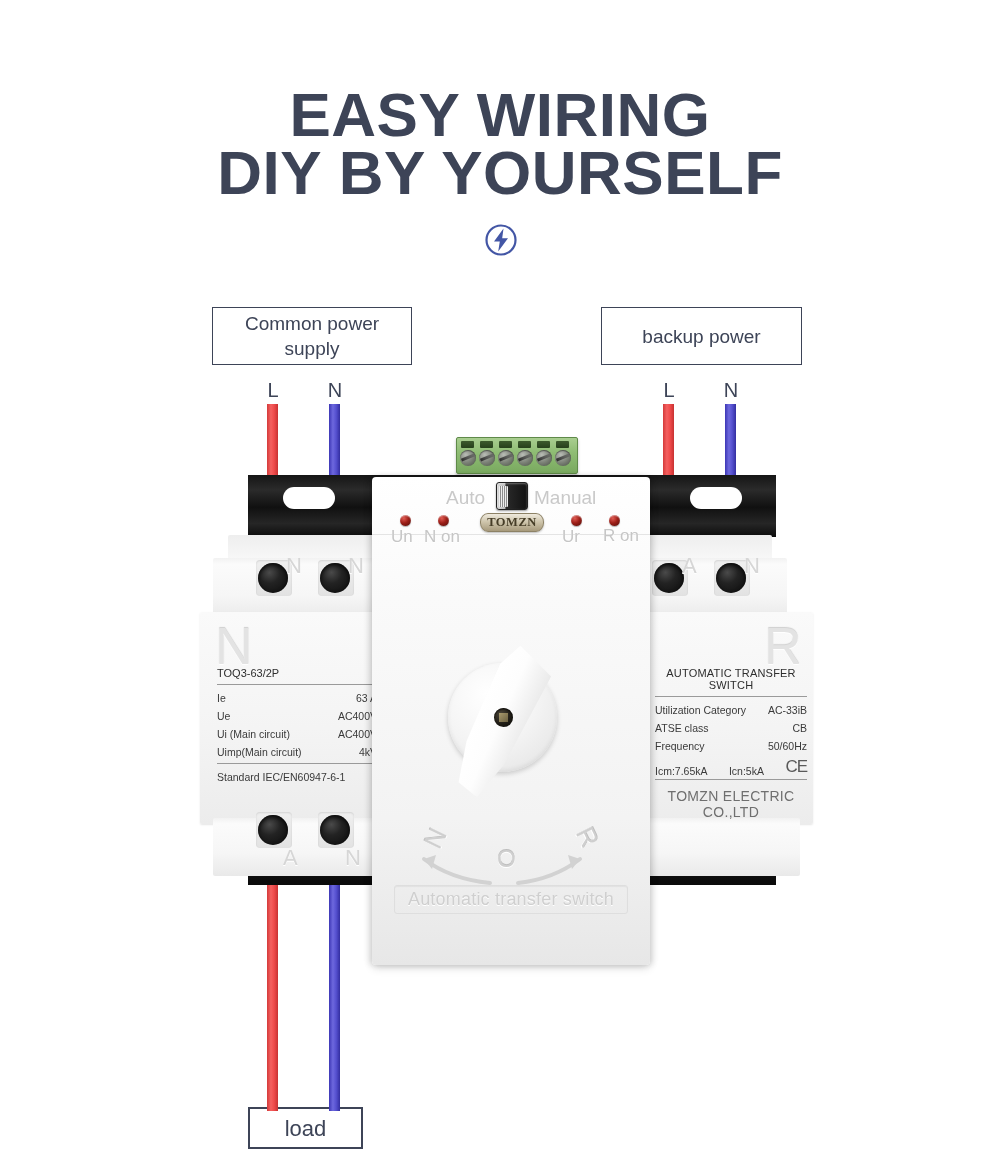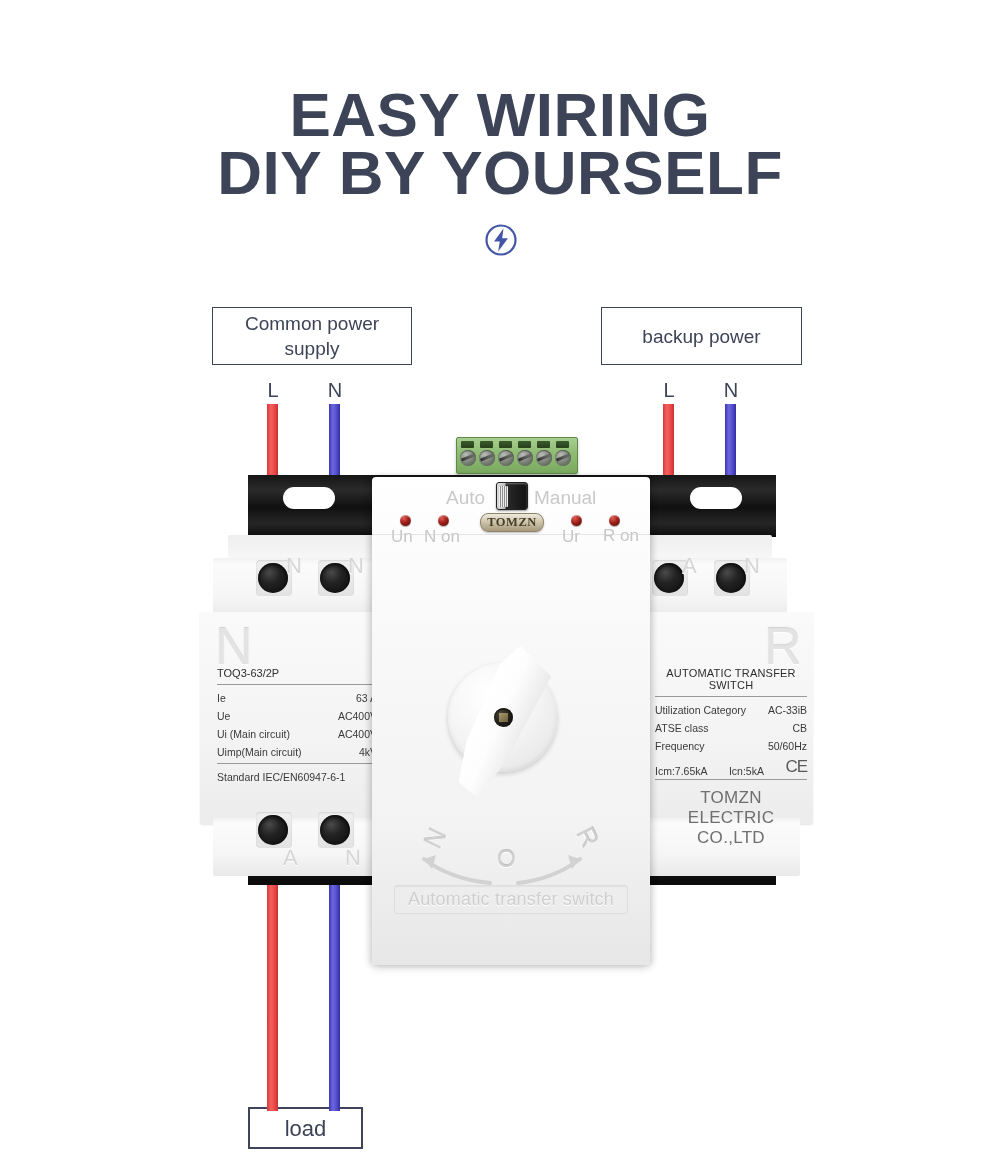--- a/index.html
+++ b/index.html
@@ -139,21 +139,21 @@
     font-size: 11px; color: #2e2e2e;
     padding-bottom: 3px;
   }
   .spec-title.centered { text-align: center; letter-spacing: .2px; }
   .hr { height: 1px; background: #9a9a9a; margin: 2px 0 4px 0; }
   .spec-row { display: flex; justify-content: space-between; padding: 3px 0; }
   .spec-row span:first-child { text-align: center; }
   .spec-row span:last-child { text-align: right; font-weight: normal; }
   .spec-foot { padding-top: 3px; }
   .brand-foot {
-    text-align: center; font-size: 17px; color: #6f6f6f;
+    text-align: center; font-size: 14px; color: #6f6f6f;
     letter-spacing: .3px; padding-top: 4px;
   }
   .ce-row { display:flex; justify-content: space-between; align-items:flex-end; padding-top:2px;}
   .ce-mark { font-size: 17px; color: #5a5a5a; letter-spacing: -1px; }
 
   
   #controller {
     position: absolute; left: 372px; top: 477px;
     width: 278px; height: 488px;
     background: linear-gradient(to bottom,#ffffff 0%,#fafafa 25%,#f3f3f3 70%,#e7e7e7 100%);

